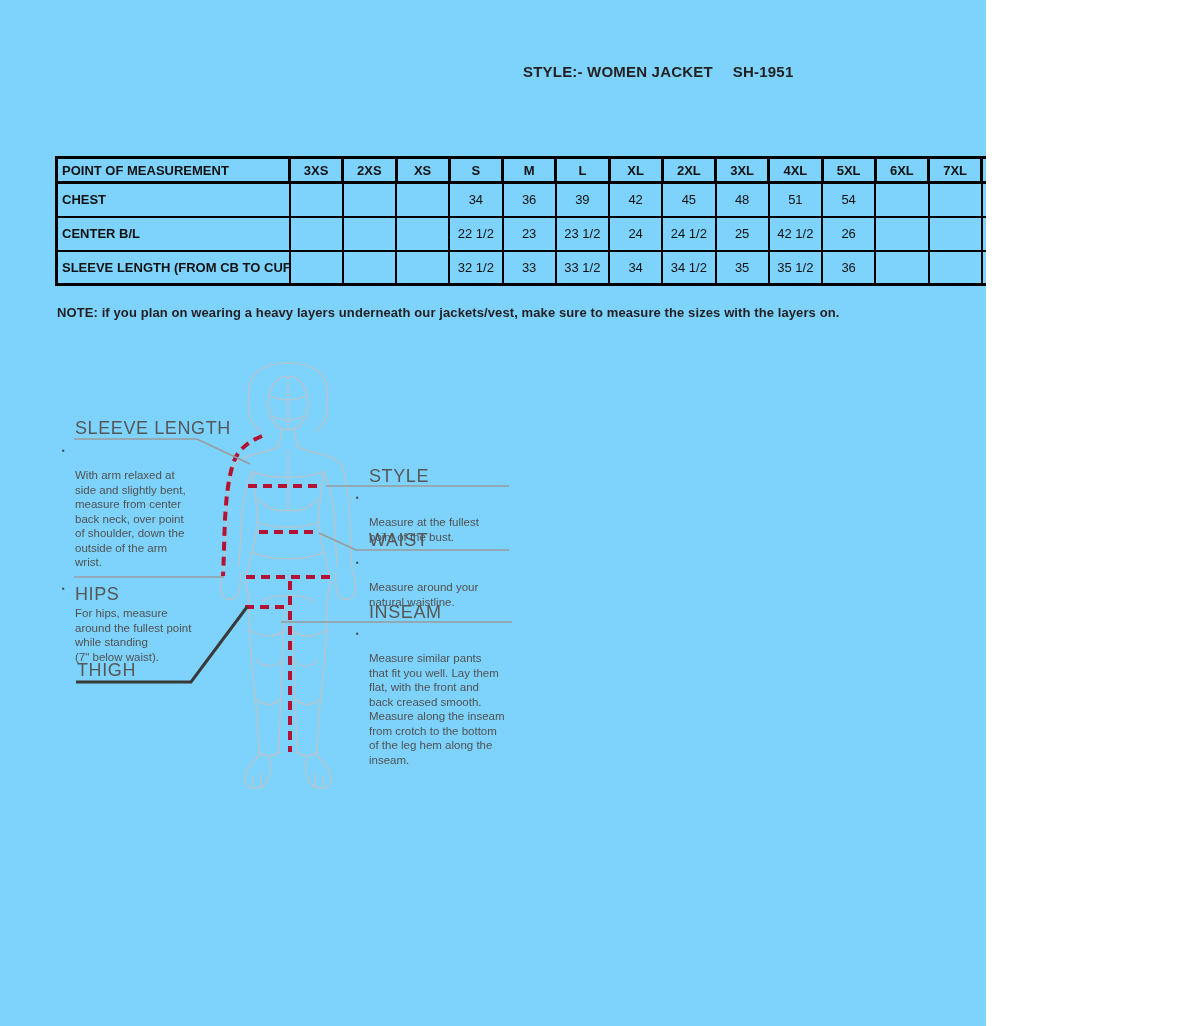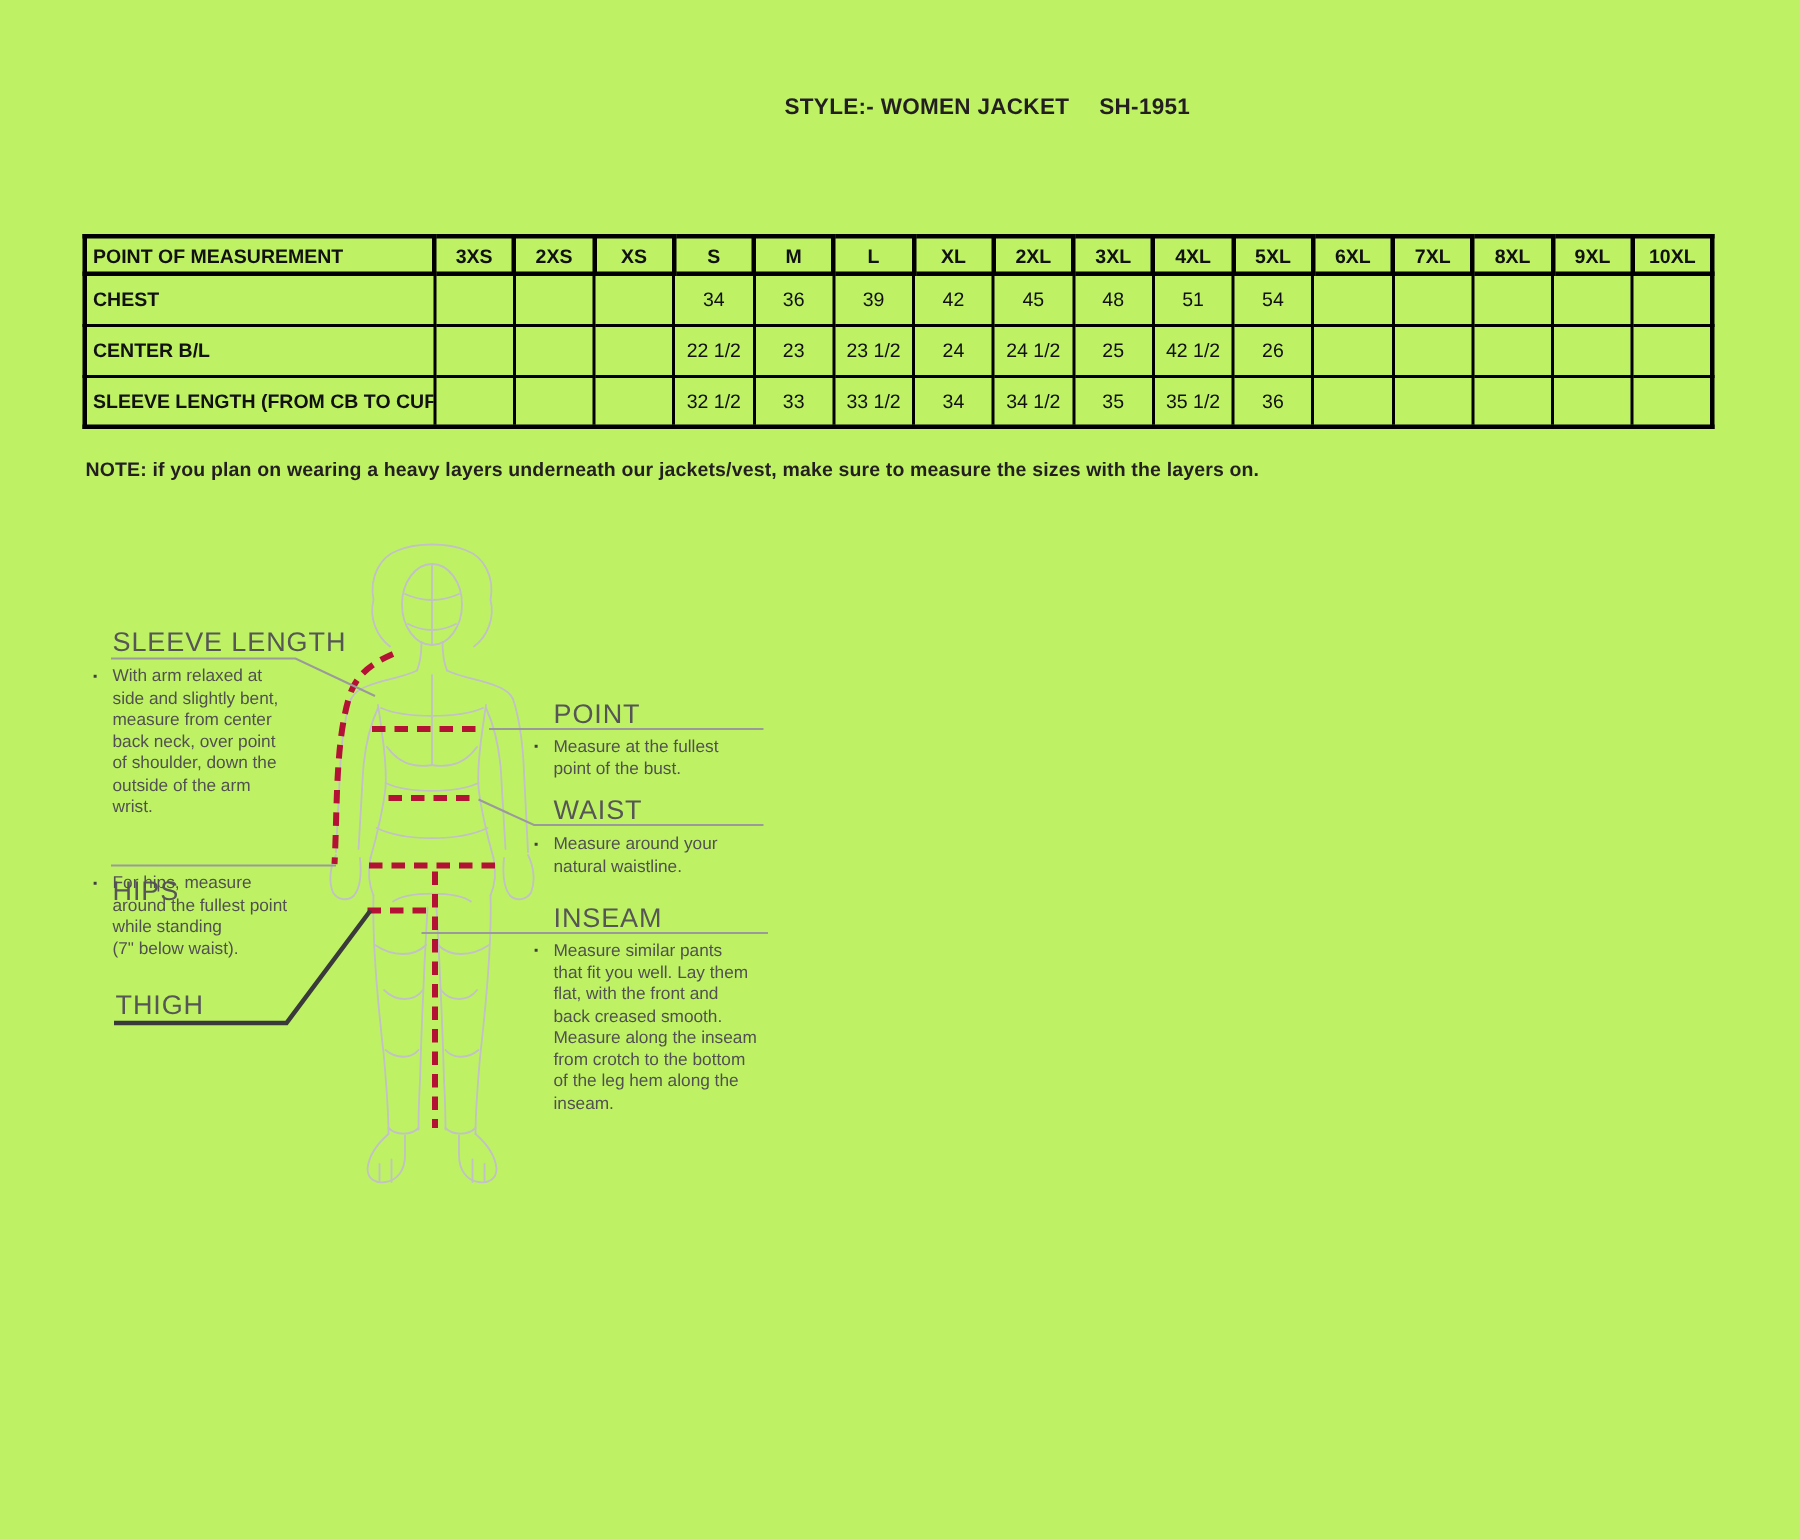--- a/index.html
+++ b/index.html
@@ -1,18 +1,18 @@
 <!DOCTYPE html>
 <html style="--measure-line: #b41235; --wireframe: #c1c1c6; --pointer: #9a9a9a; --pointer-dark: #3a3a3a;"><head>
 <meta charset="utf-8">
 <style>
   * { margin:0; padding:0; box-sizing:border-box; }
   html,body { background:#fff; }
   .page {
-    position:relative; width:1200px; height:1026px; background:#bef264;
+    position:relative; width:986px; height:1026px; background:#7dd3fc;
     font-family:"Liberation Sans", sans-serif; color:#1a1a1a; overflow:hidden;
   }
 
   
   .doc-title {
     position:absolute; left:523px; top:63px; display:flex; gap:20px;
     font-size:15px; font-weight:bold; color:#231f20; letter-spacing:.2px;
   }
 
   
@@ -44,21 +44,21 @@
 
   
   .dhead {
     position:absolute; font-size:18px; color:#565656; letter-spacing:.6px;
   }
   .dbody {
     position:absolute; display:flex; align-items:flex-start;
     font-size:11.5px; line-height:14.5px; color:#515151;
   }
   .dbody .bullet { font-size:8px; line-height:14.5px; width:13px; flex:none; color:#3f3f3f; }
-  .dbody .btxt { white-space:pre-line; }
+  .dbody .btxt { white-space:pre-line;margin-top:24px; }
 </style>
 </head>
 <body>
 
 <div class="page">
 
   <div class="doc-title">
     <span>STYLE:- WOMEN JACKET</span>
     <span>SH-1951</span>
   </div>
@@ -242,21 +242,21 @@
   <div class="dbody" style="left:62px; top:582px; width:155px;">
     <span class="bullet">▪</span>
     <span class="btxt">For hips, measure
 around the fullest point
 while standing
 (7" below waist).</span>
   </div>
 
   <div class="dhead" style="left:77px; top:660px;">THIGH</div>
 
-  <div class="dhead" style="left:369px; top:466px;">POINT</div>
+  <div class="dhead" style="left:369px; top:466px;">STYLE</div>
   <div class="dbody" style="left:356px; top:491px; width:155px;">
     <span class="bullet">▪</span>
     <span class="btxt">Measure at the fullest
 point of the bust.</span>
   </div>
 
   <div class="dhead" style="left:369px; top:530px;">WAIST</div>
   <div class="dbody" style="left:356px; top:556px; width:155px;">
     <span class="bullet">▪</span>
     <span class="btxt">Measure around your

